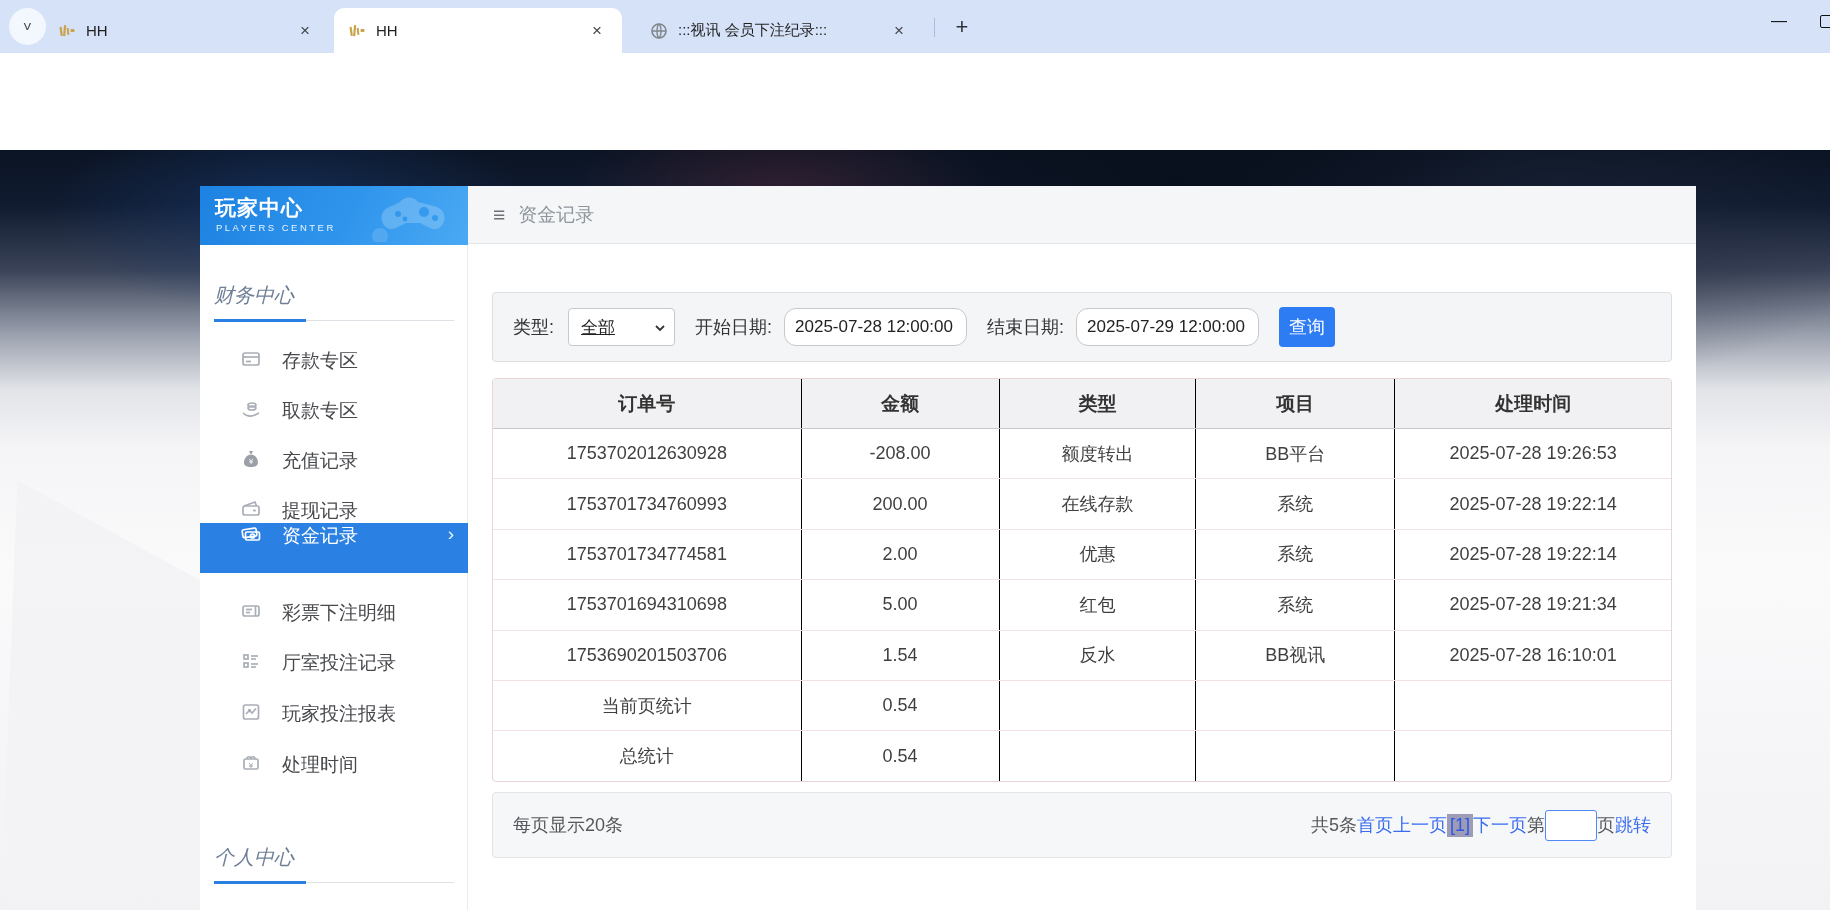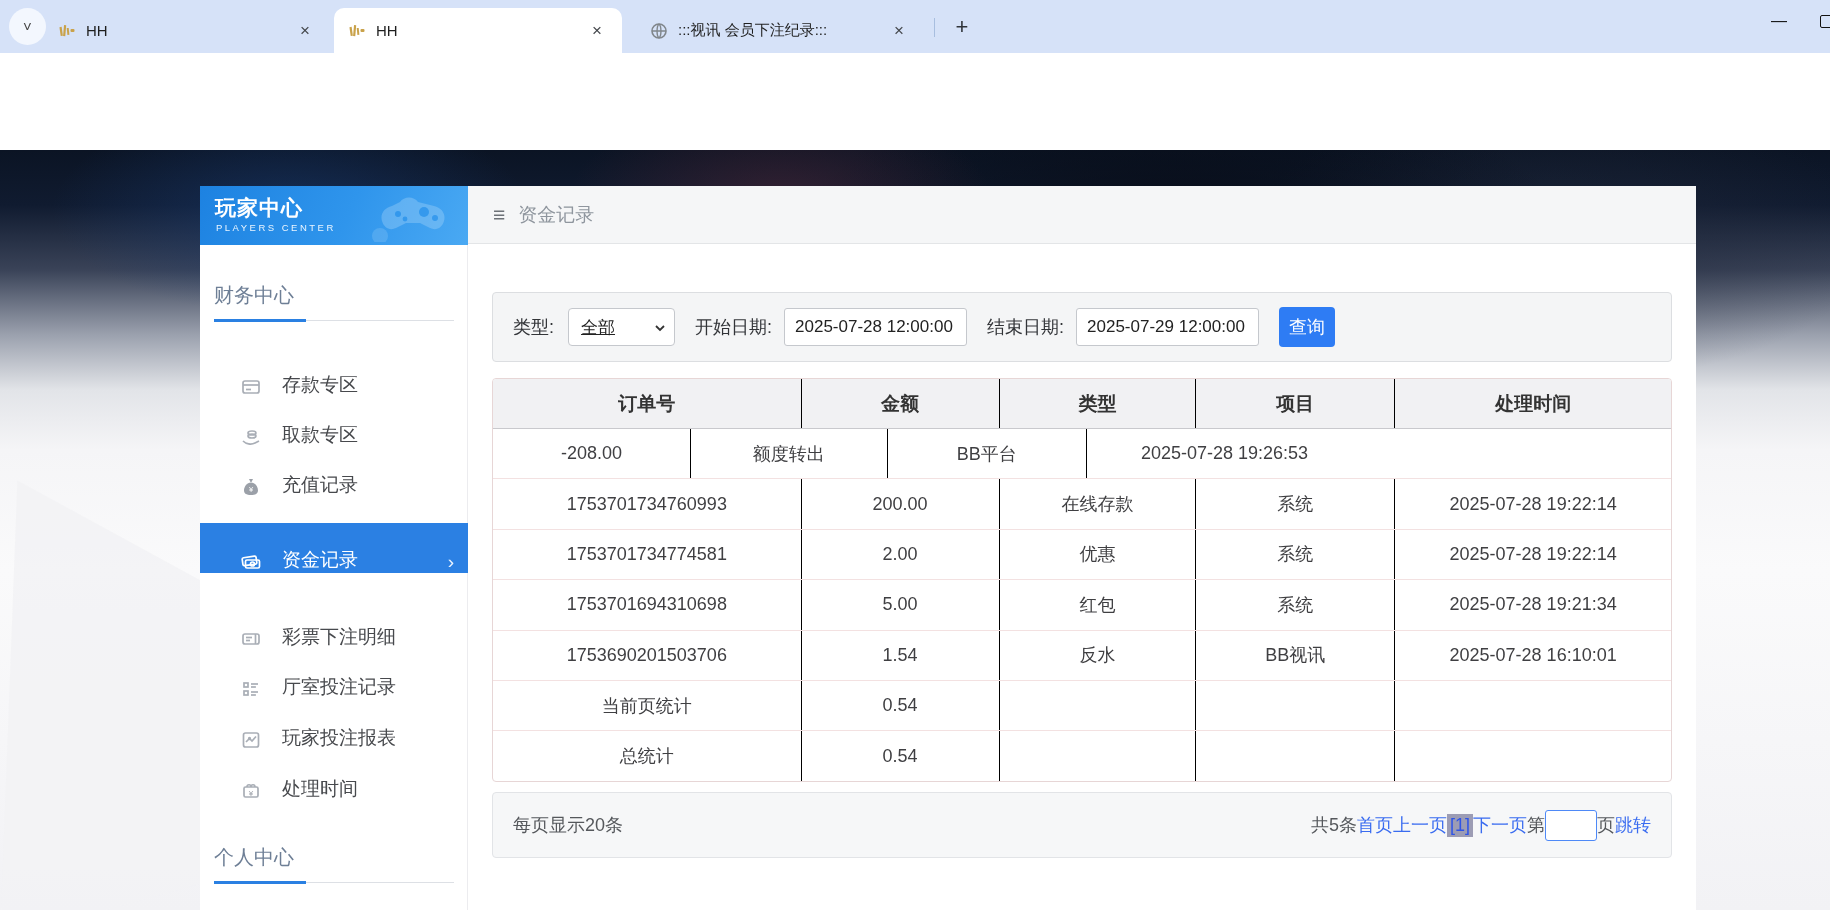--- a/index.html
+++ b/index.html
@@ -55,40 +55,40 @@
   .tri2 { position:absolute; left:190px; top:690px; width:330px; height:80px; background:#f4f4f7;
     clip-path:polygon(8% 100%, 92% 8%, 100% 100%); opacity:.9; }
   
   .sidebar { position:absolute; left:200px; top:36px; width:268px; height:724px; background:#fff;
     border-right:1px solid #ececef; }
   .side-header { position:absolute; left:0; top:0; width:268px; height:59px; overflow:hidden;
     background:linear-gradient(115deg,#1d82e1 0%,#2f95ec 55%,#4aa9f3 100%); color:#fff; }
   .side-title { position:absolute; left:15px; top:8px; font-size:21px; font-weight:bold; letter-spacing:1px; }
   .side-sub { position:absolute; left:16px; top:36px; font-size:9.5px; letter-spacing:2.5px; color:#eaf5ff; }
   .gamepad { position:absolute; right:14px; top:6px; opacity:.55; }
-  .side-sec { position:absolute; left:14px; font-size:20px; color:#6e7f96; }
+  .side-sec { position:absolute; left:14px; font-size:20px; color:#6e7f96;font-style:italic; }
   .sec-line { position:absolute; left:14px; width:240px; height:1px; background:#dde0e5; }
   .sec-line i { position:absolute; left:0; top:-1px; width:92px; height:3px; background:#2a80e2; display:block; }
-  .menu-item { position:absolute; left:0; width:268px; height:50px; display:flex; align-items:flex-end; color:#47494d; font-size:19px; }
+  .menu-item { position:absolute; left:0; width:268px; height:50px; display:flex; align-items:flex-start; color:#47494d; font-size:19px; }
   .menu-item .mi-ic { width:22px; height:22px; margin:0 20px 0 40px; flex:0 0 auto; display:flex; align-items:center; justify-content:center; }
   .menu-item.active { background:#2b80e3; color:#fff; }
   .menu-item.active .arrow { position:absolute; right:14px; font-size:19px; color:#eaf3ff; }
   
   .main { position:absolute; left:468px; top:36px; width:1228px; height:724px; background:#fff; }
   .main-header { position:absolute; left:0; top:0; width:1228px; height:58px; background:#f5f6f7;
     border-bottom:1px solid #e3e5e7; display:flex; align-items:center; }
   .hamburger { font-size:21px; color:#6d7278; margin-left:25px; }
   .main-title { font-size:19px; color:#8f969e; margin-left:13px; }
   .filterbar { position:absolute; left:24px; top:106px; width:1180px; height:70px; background:#f4f5f6;
     border:1px solid #dcdee1; border-radius:4px; display:flex; align-items:center; font-size:18px; color:#323438; }
   .filterbar .lab { margin-left:20px; }
   .sel { position:relative; width:107px; height:38px; background:#fff; border:1px solid #c5c8cd; border-radius:4px;
     margin-left:14px; display:flex; align-items:center; padding:0 9px 0 12px; font-size:17px; color:#222;text-decoration:underline; }
   .sel svg { position:absolute; right:8px; top:13px; }
-  .f-input { height:38px; background:#fff; border:1px solid #c5c8cd; border-radius:3px; margin-left:12px;
+  .f-input { height:38px; background:#fff; border:1px solid #c5c8cd; border-radius:12px; margin-left:12px;
     font-size:17px; color:#222; padding:0 10px; font-family:"Liberation Sans","DejaVu Sans",sans-serif; }
   .f-input.date { width:183px; }
   .btn-search { width:56px; height:40px; margin-left:20px; background:#2e7cf4; border:none; border-radius:4px;
     color:#fff; font-size:18px; font-family:"Liberation Sans","DejaVu Sans",sans-serif; }
   
   .tbl { position:absolute; left:24px; top:192px; width:1180px; border:1px solid #e7d6d6; border-radius:4px;
     overflow:hidden; background:#fff; }
   .trow { display:flex; width:100%; }
   .trow.head { background:#f1f1f3; border-bottom:1px solid #c9c9cd; }
   .trow.head .tcell { font-weight:bold; color:#333; height:49px; font-size:19px; }
@@ -355,20 +355,21 @@
 
       <div class="tbl">
         <div class="trow head">
           <div class="tcell c0">订单号</div>
           <div class="tcell c1">金额</div>
           <div class="tcell c2">类型</div>
           <div class="tcell c3">项目</div>
           <div class="tcell c4">处理时间</div>
         </div>
         <div class="trow body">
+          <div class="tcell c0">1753702012630928</div>
           <div class="tcell c1">-208.00</div>
           <div class="tcell c2">额度转出</div>
           <div class="tcell c3">BB平台</div>
           <div class="tcell c4">2025-07-28 19:26:53</div>
         </div>
         <div class="trow body">
           <div class="tcell c0">1753701734760993</div>
           <div class="tcell c1">200.00</div>
           <div class="tcell c2">在线存款</div>
           <div class="tcell c3">系统</div>

